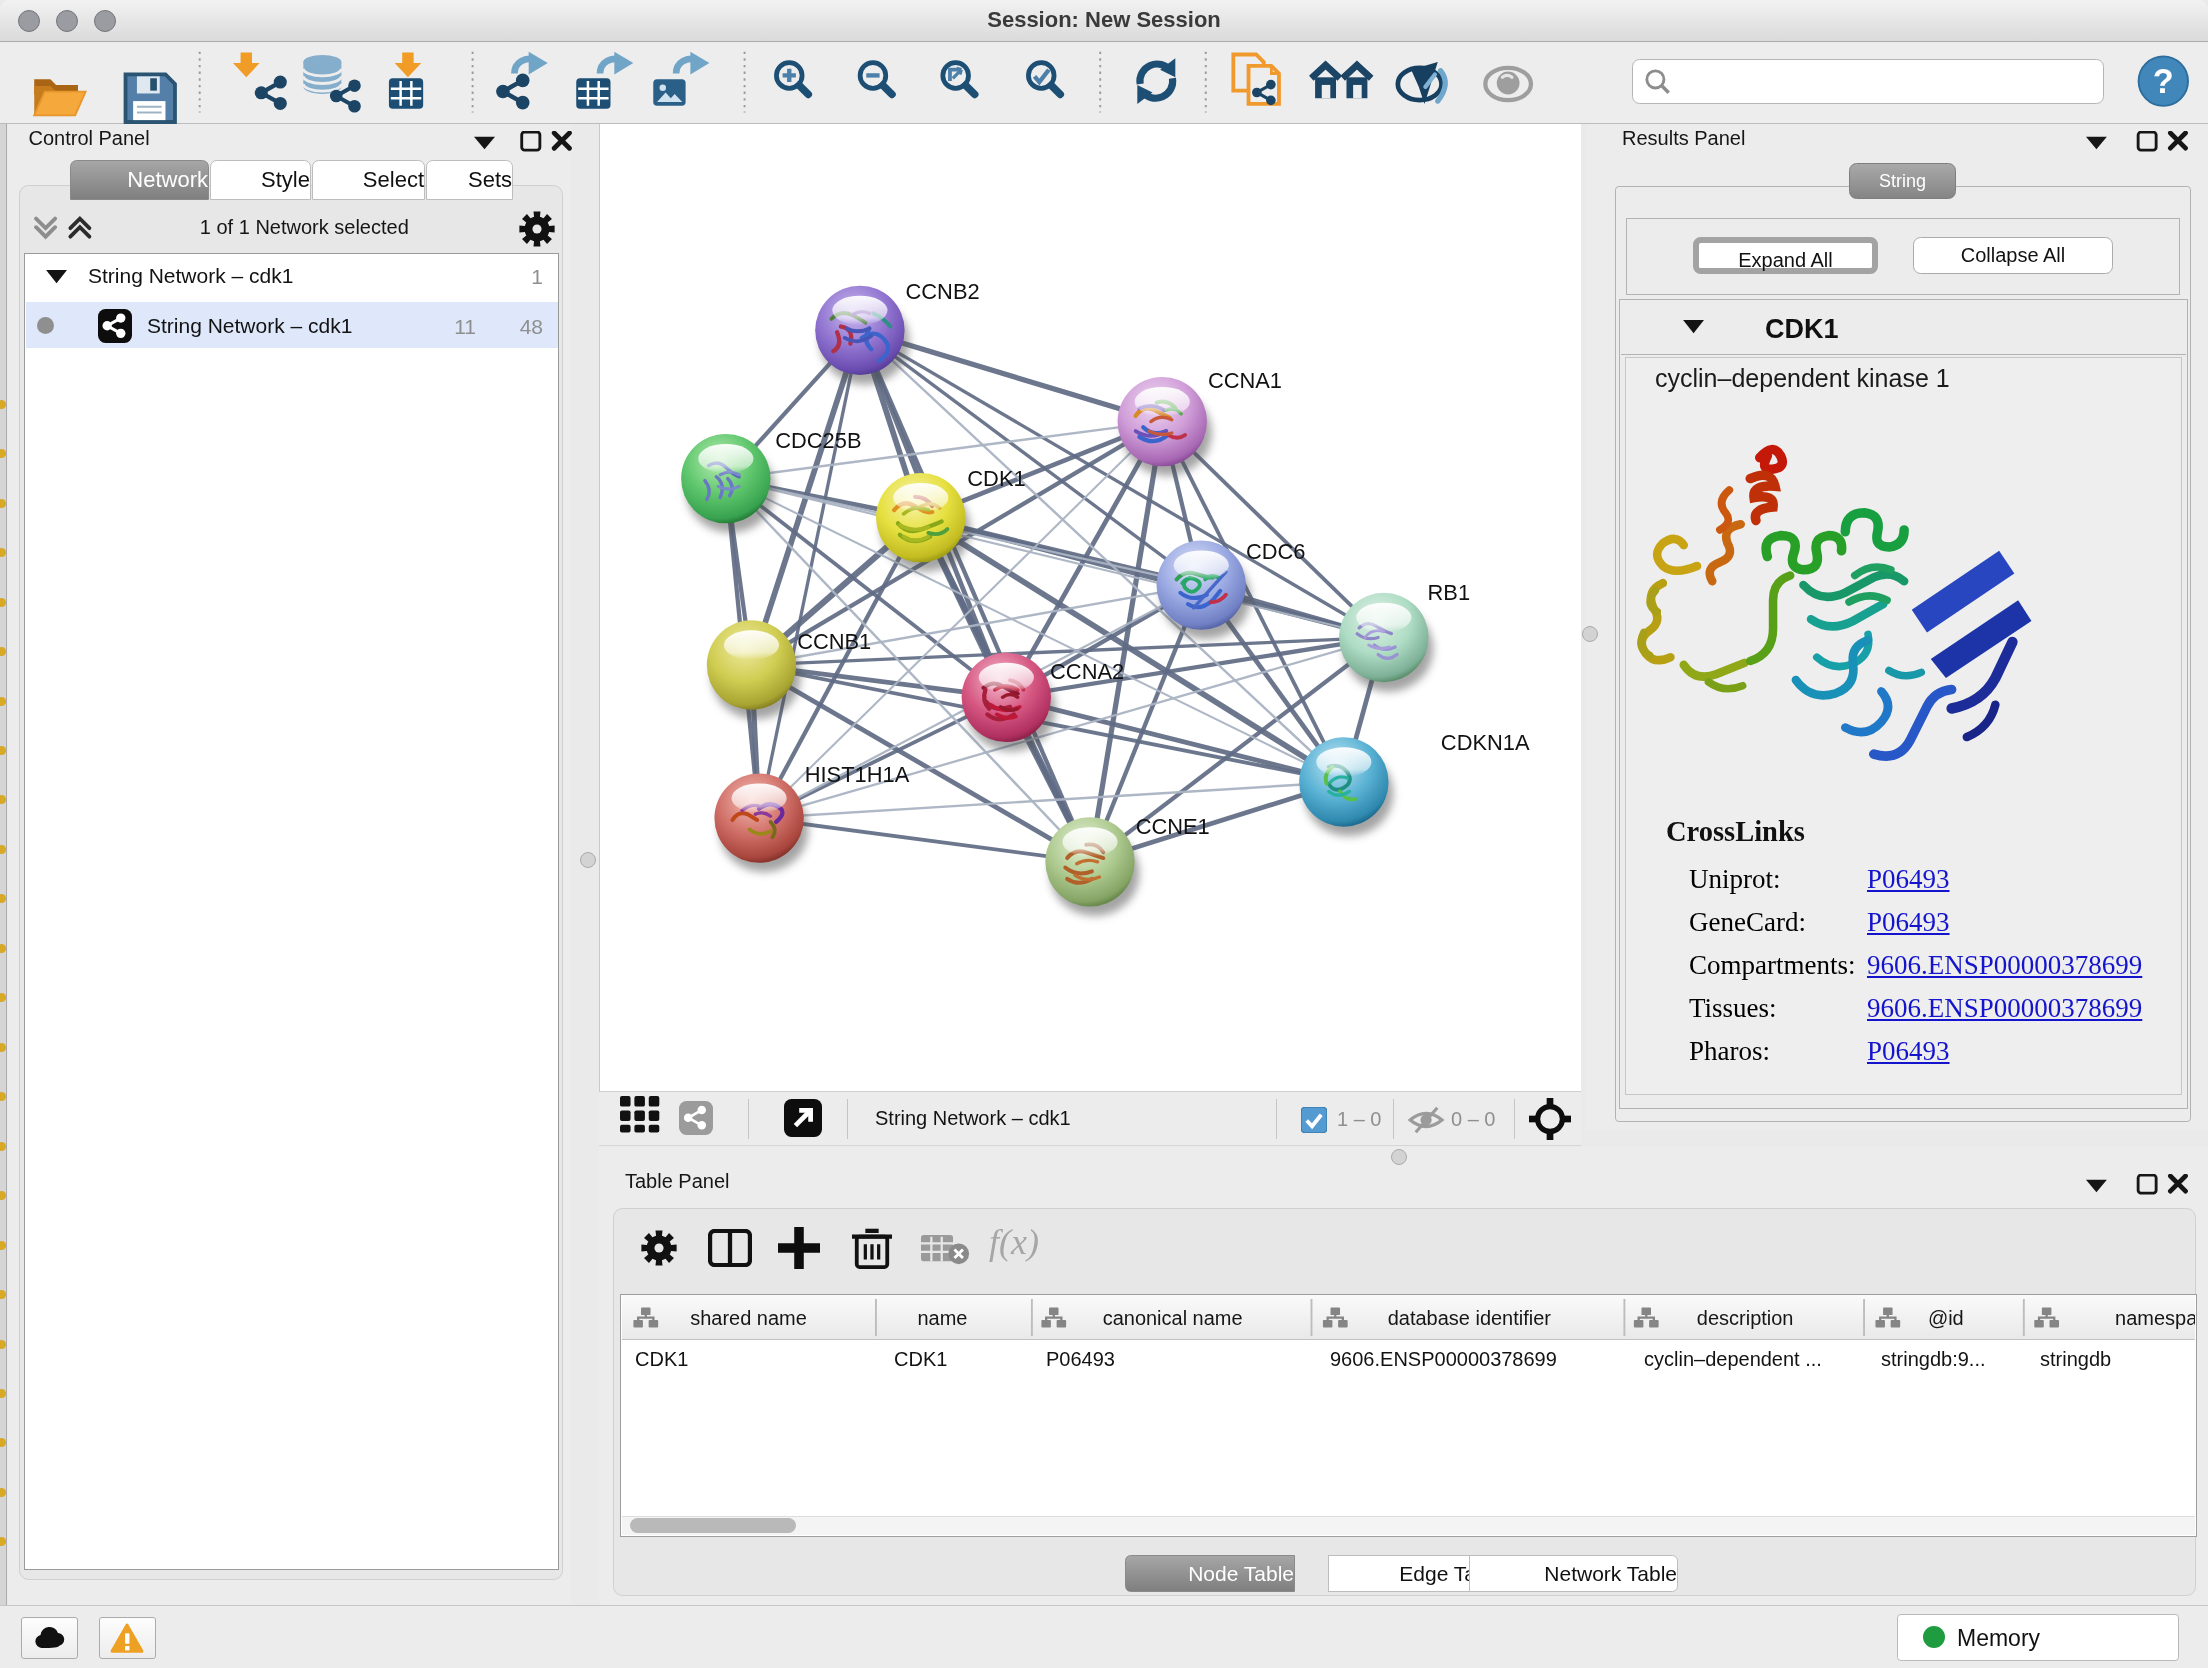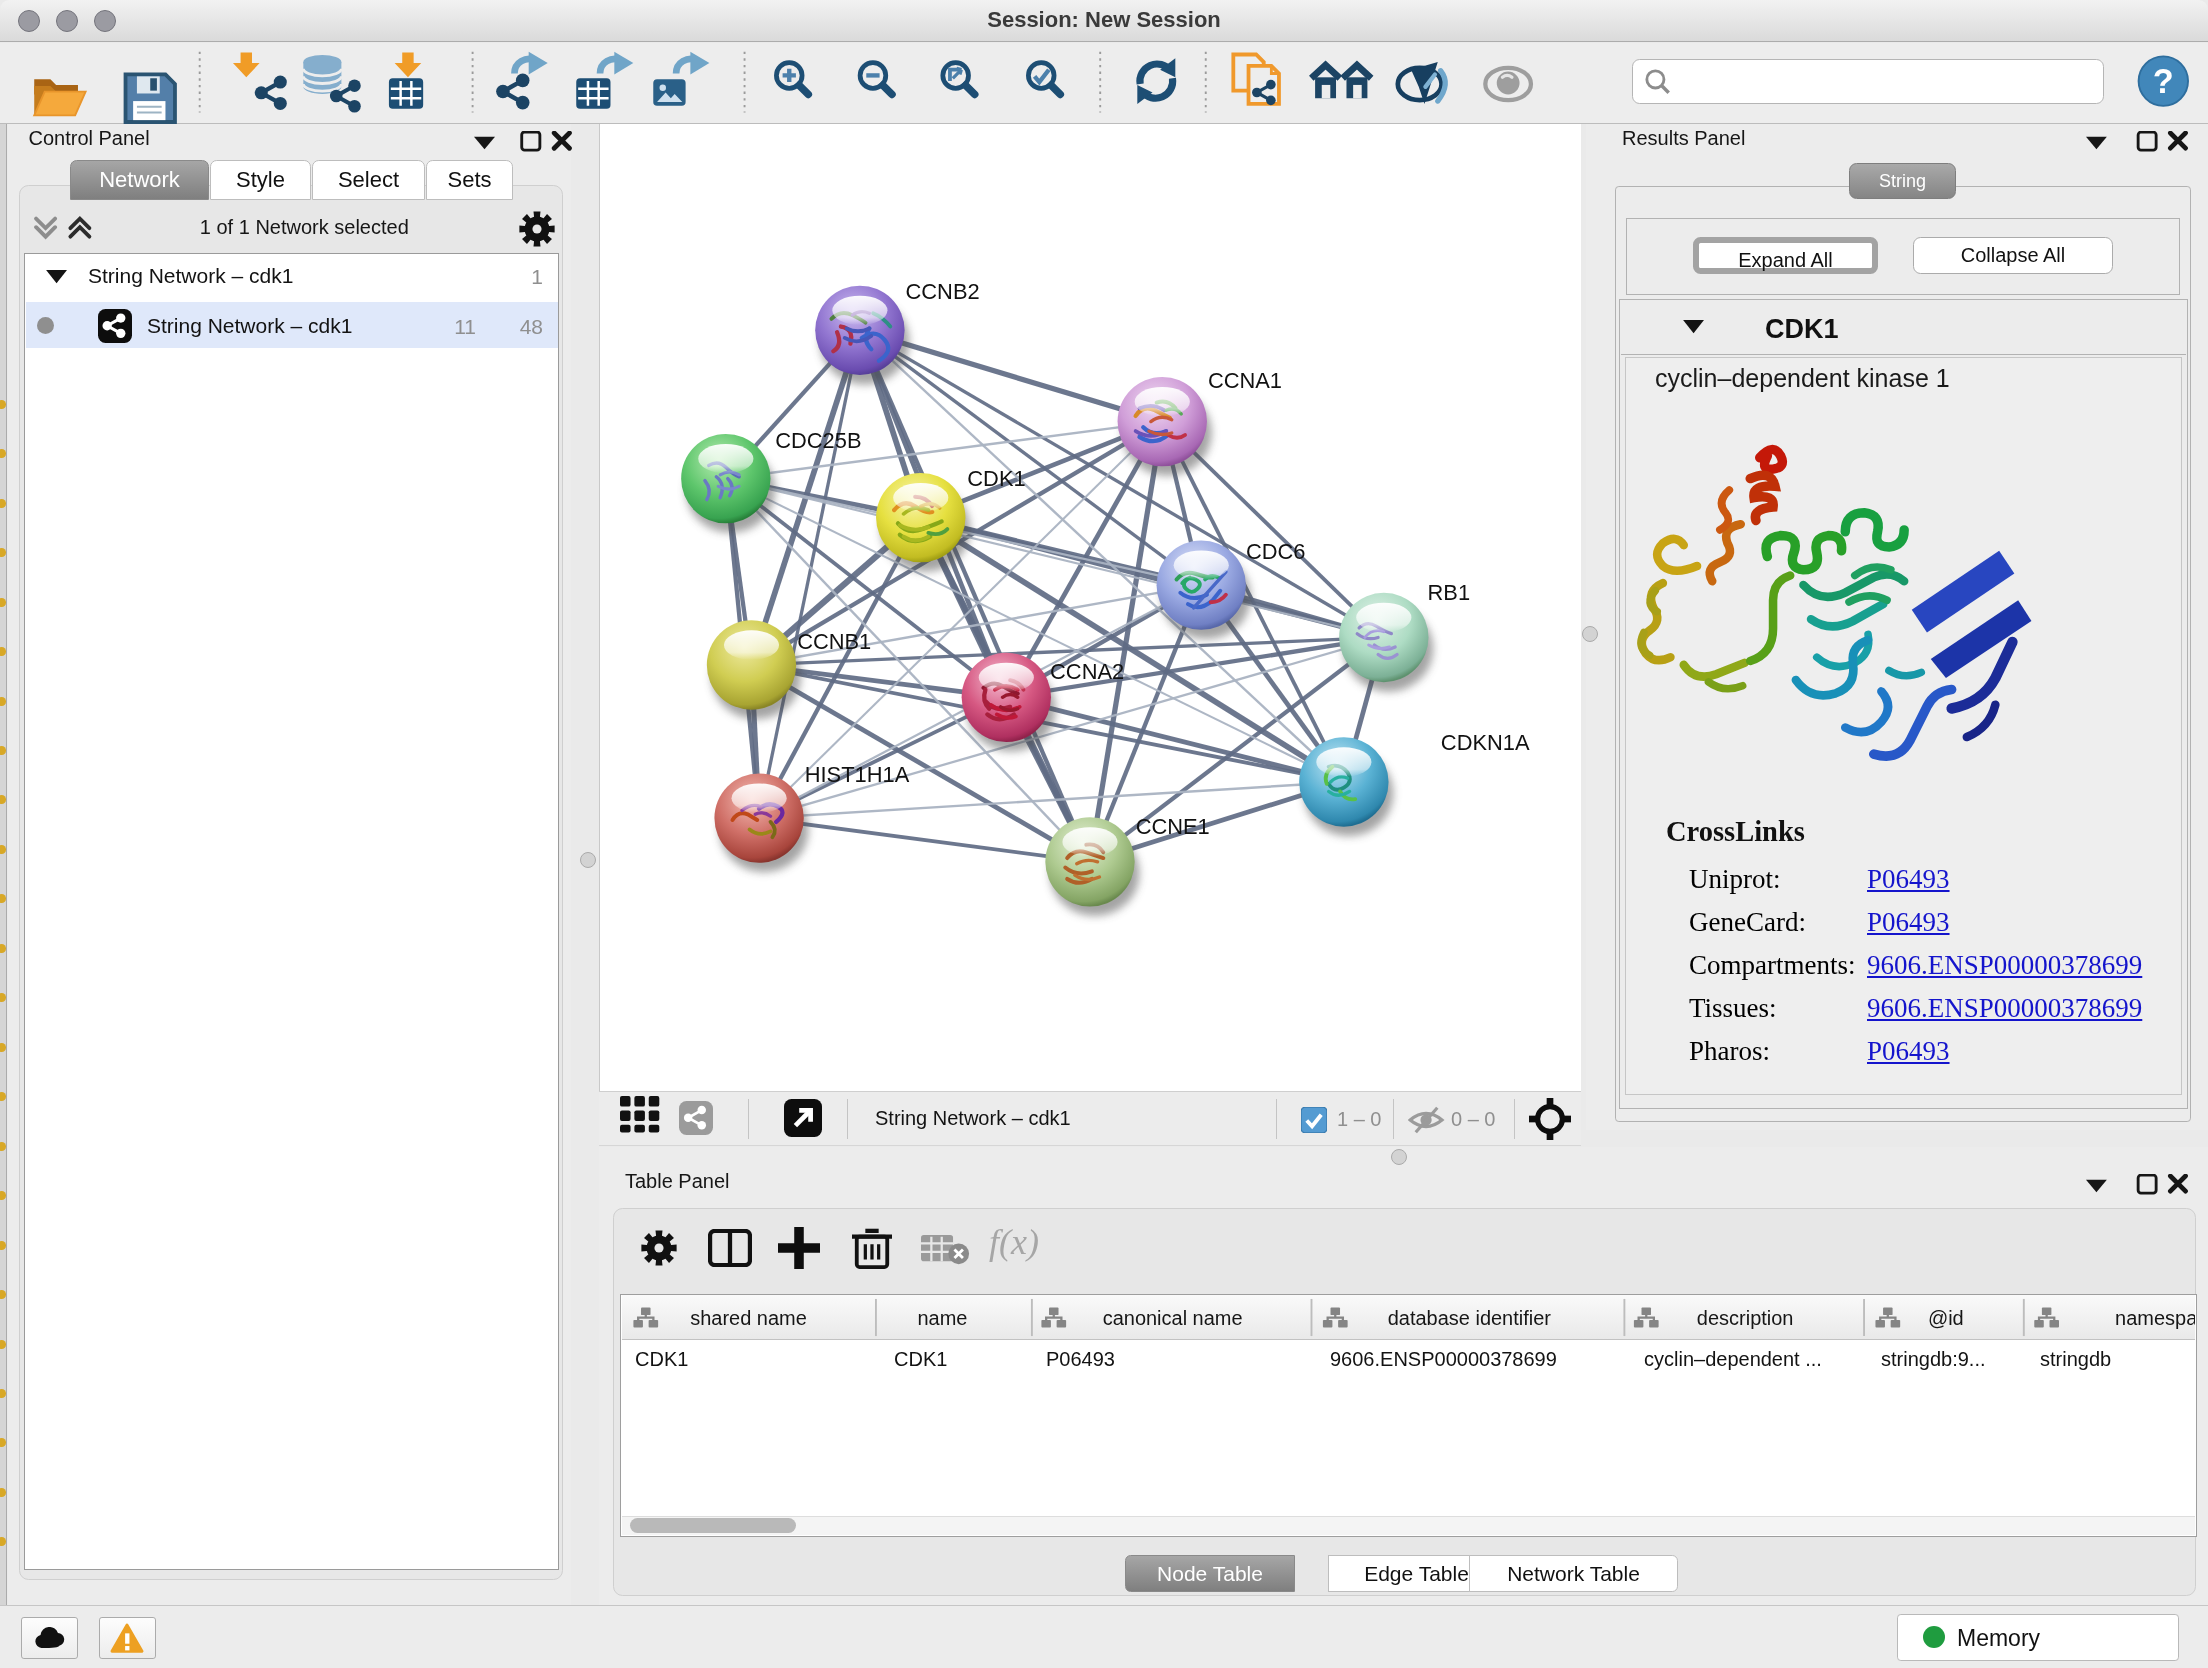--- a/index.html
+++ b/index.html
@@ -4,21 +4,21 @@
 *{margin:0;padding:0;box-sizing:border-box}
 html,body{width:2208px;height:1668px}
 body{font-family:"Liberation Sans",sans-serif;background:#eaeaea;position:relative;overflow:hidden}
 .abs{position:absolute}
 .titlebar{left:0;top:0;width:2208px;height:42px;background:linear-gradient(#f2f2f2,#dadada);border-bottom:1px solid #acacac;border-radius:9.5px 9.5px 0 0}
 .tl{width:22px;height:22px;border-radius:50%;background:#9b9ba2;border:1.9px solid #74747c;top:9.5px}
 .wtitle{top:6.7px;left:0;width:2208px;text-align:center;font-size:22px;font-weight:700;color:#3a3a3a}
 .toolbar{left:0;top:43px;width:2208px;height:81px;background:#ededed;border-bottom:1px solid #bcbcbc}
 .vsep{top:8.6px;height:59px;width:0;border-left:1.9px dotted #9b9b9b;position:absolute}
 .ptitle{font-size:20px;color:#161616}
-.tab{position:absolute;height:40px;border:1px solid #bdbdbd;border-radius:6.7px 6.7px 0 0;background:#fff;color:#111;font-size:22px;text-align:center;line-height:38px}
+.tab{position:absolute;height:40px;border:1px solid #bdbdbd;border-radius:6.7px 6.7px 0 0;background:#fff;color:#111;font-size:22px;text-align:right;line-height:38px}
 .tabsel{background:linear-gradient(#a6a6a6,#7f7f7f);color:#fff;border-color:#8a8a8a}
 .searchbox{left:1632px;top:59px;width:472px;height:45px;background:#fff;border:1.9px solid #b5b5b5;border-radius:7.6px}
 .leftstrip{left:0;top:124px;width:6.7px;height:1482px;background:#d5d5d5;border-right:1px solid #ababab}
 .golddot{width:8.6px;height:8.6px;border-radius:50%;background:#d8a827;position:absolute;left:-2.9px}
 .gray21{font-size:20px;color:#8f8f8f}
 .blue-link{color:#1414cc;text-decoration:underline}
 </style></head><body>
 
 <div class="abs leftstrip"></div>
 <div class="abs" style="left:0;top:124px;width:6.7px;height:1482px;overflow:hidden">

